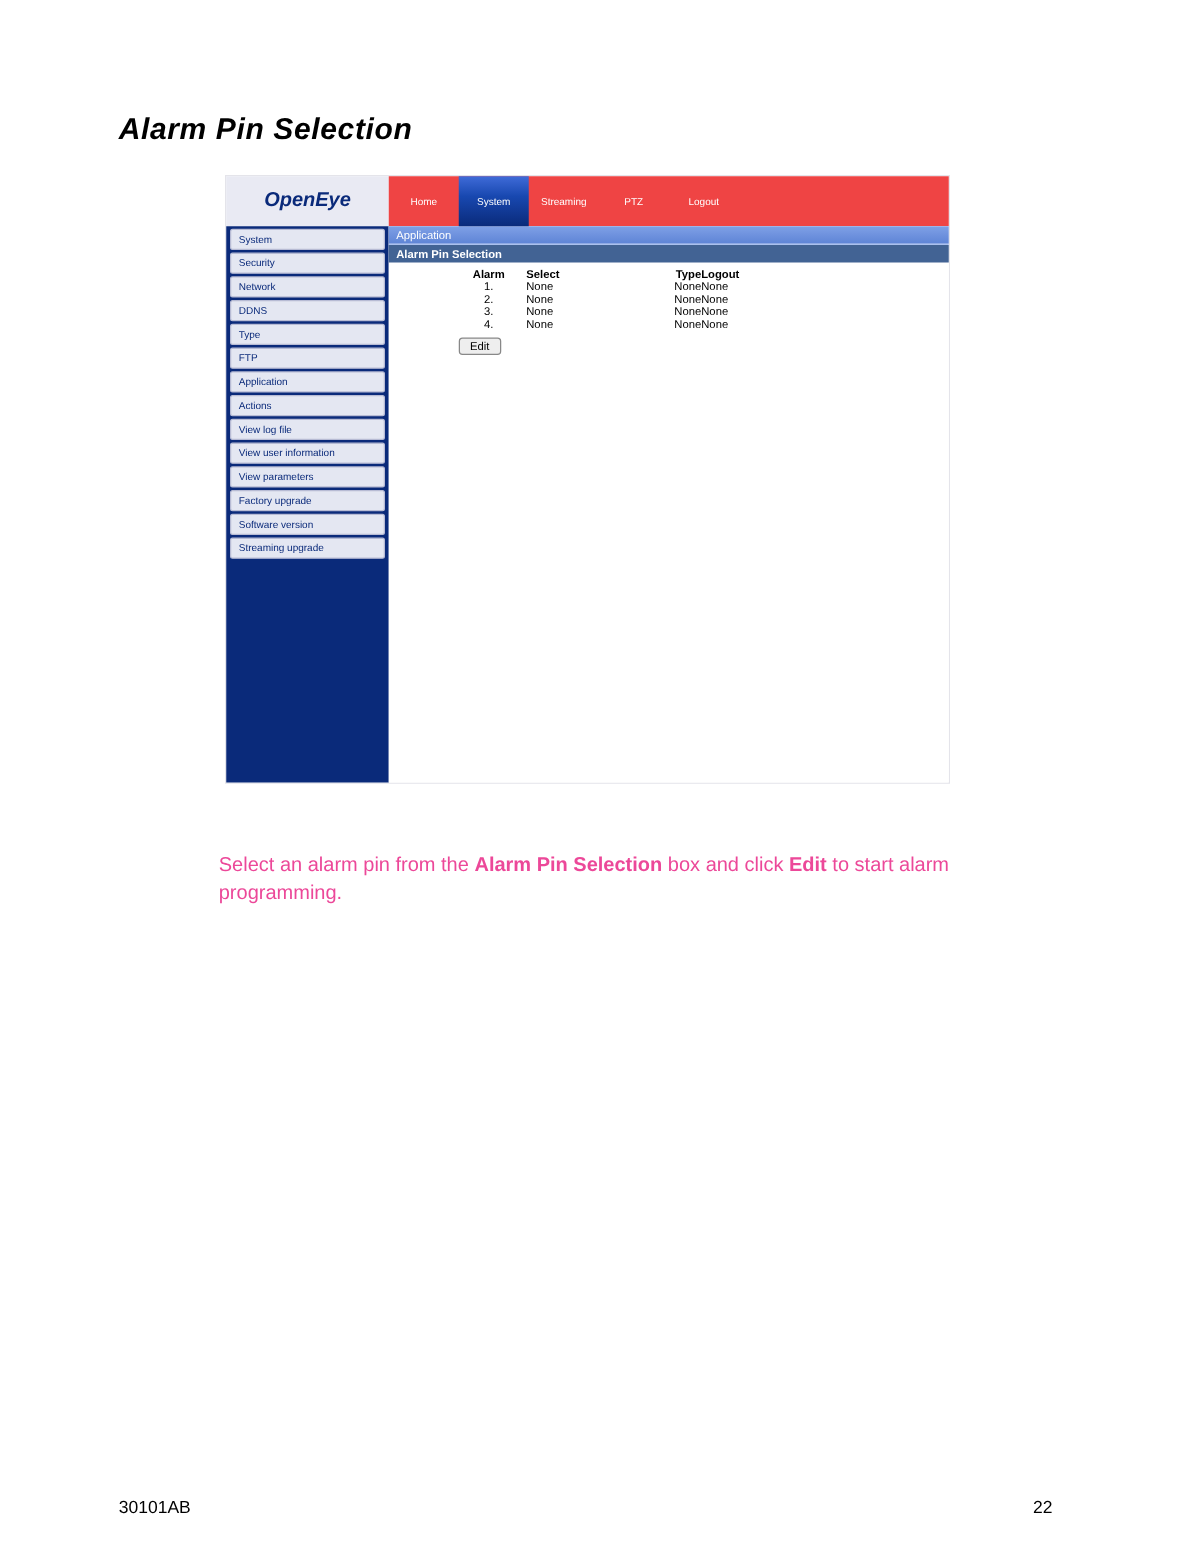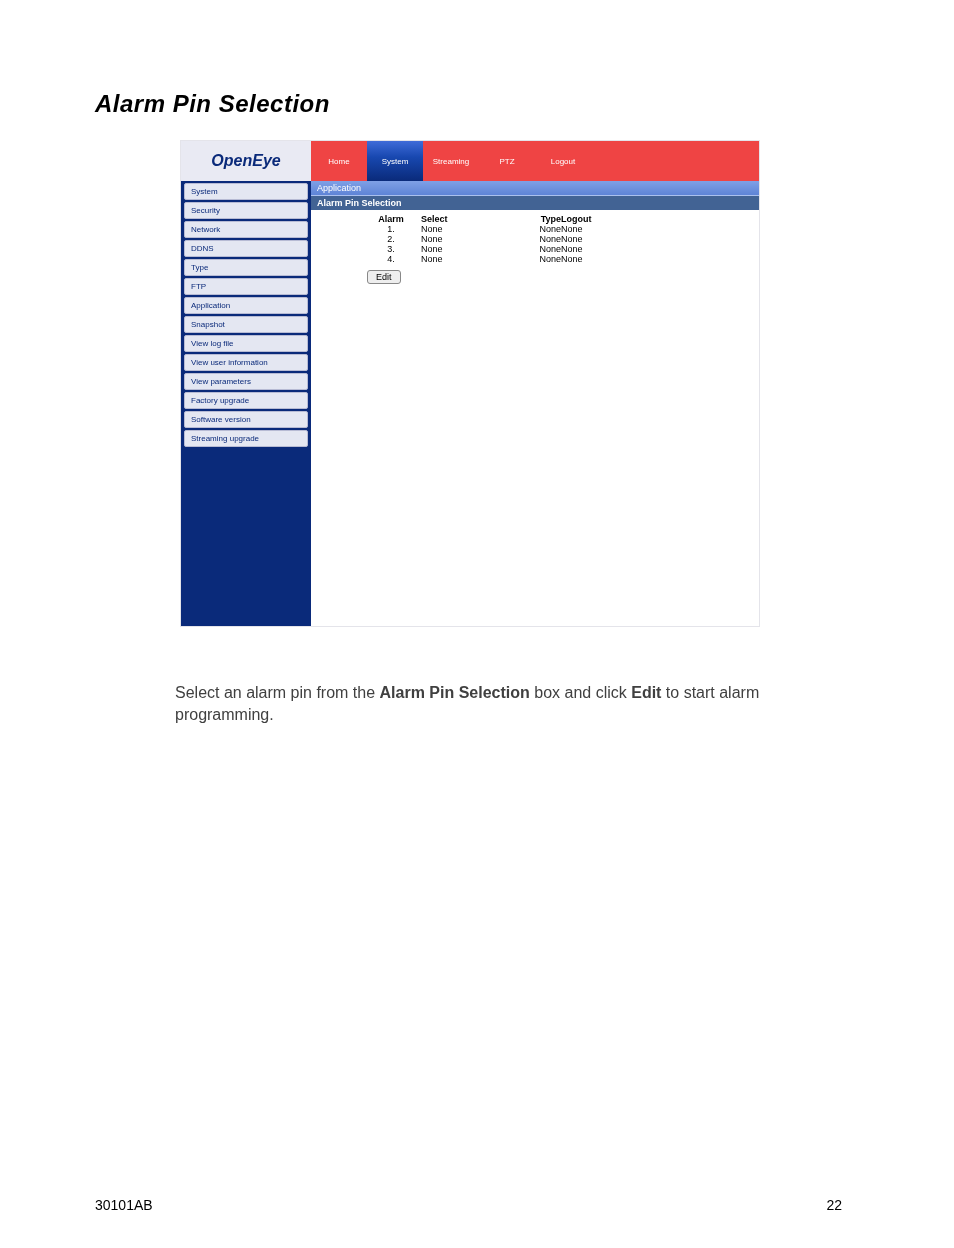--- a/index.html
+++ b/index.html
@@ -123,21 +123,21 @@
     background: #eee;
     border: 1px solid #888;
     border-radius: 3px;
     cursor: pointer;
   }
   .instruction {
     margin-top: 55px;
     margin-left: 80px;
     font-size: 16px;
     line-height: 1.35;
-    color: #404040;
+    color: #ec4899;
     max-width: 690px;
   }
   .footer {
     position: absolute;
     bottom: 35px;
     left: 95px;
     right: 112px;
     display: flex;
     justify-content: space-between;
     font-size: 14px;
@@ -164,21 +164,21 @@
   </div>
   <div class="app-body">
     <div class="sidebar">
       <div class="sidebar-item">System</div>
       <div class="sidebar-item">Security</div>
       <div class="sidebar-item">Network</div>
       <div class="sidebar-item">DDNS</div>
       <div class="sidebar-item">Type</div>
       <div class="sidebar-item">FTP</div>
       <div class="sidebar-item">Application</div>
-      <div class="sidebar-item">Snapshot</div>
+      <div class="sidebar-item">Actions</div>
       <div class="sidebar-item">View log file</div>
       <div class="sidebar-item">View user information</div>
       <div class="sidebar-item">View parameters</div>
       <div class="sidebar-item">Factory upgrade</div>
       <div class="sidebar-item">Software version</div>
       <div class="sidebar-item">Streaming upgrade</div>
     </div>
     <div class="content">
       <div class="breadcrumb">Application</div>
       <div class="section-title">Alarm Pin Selection</div>

